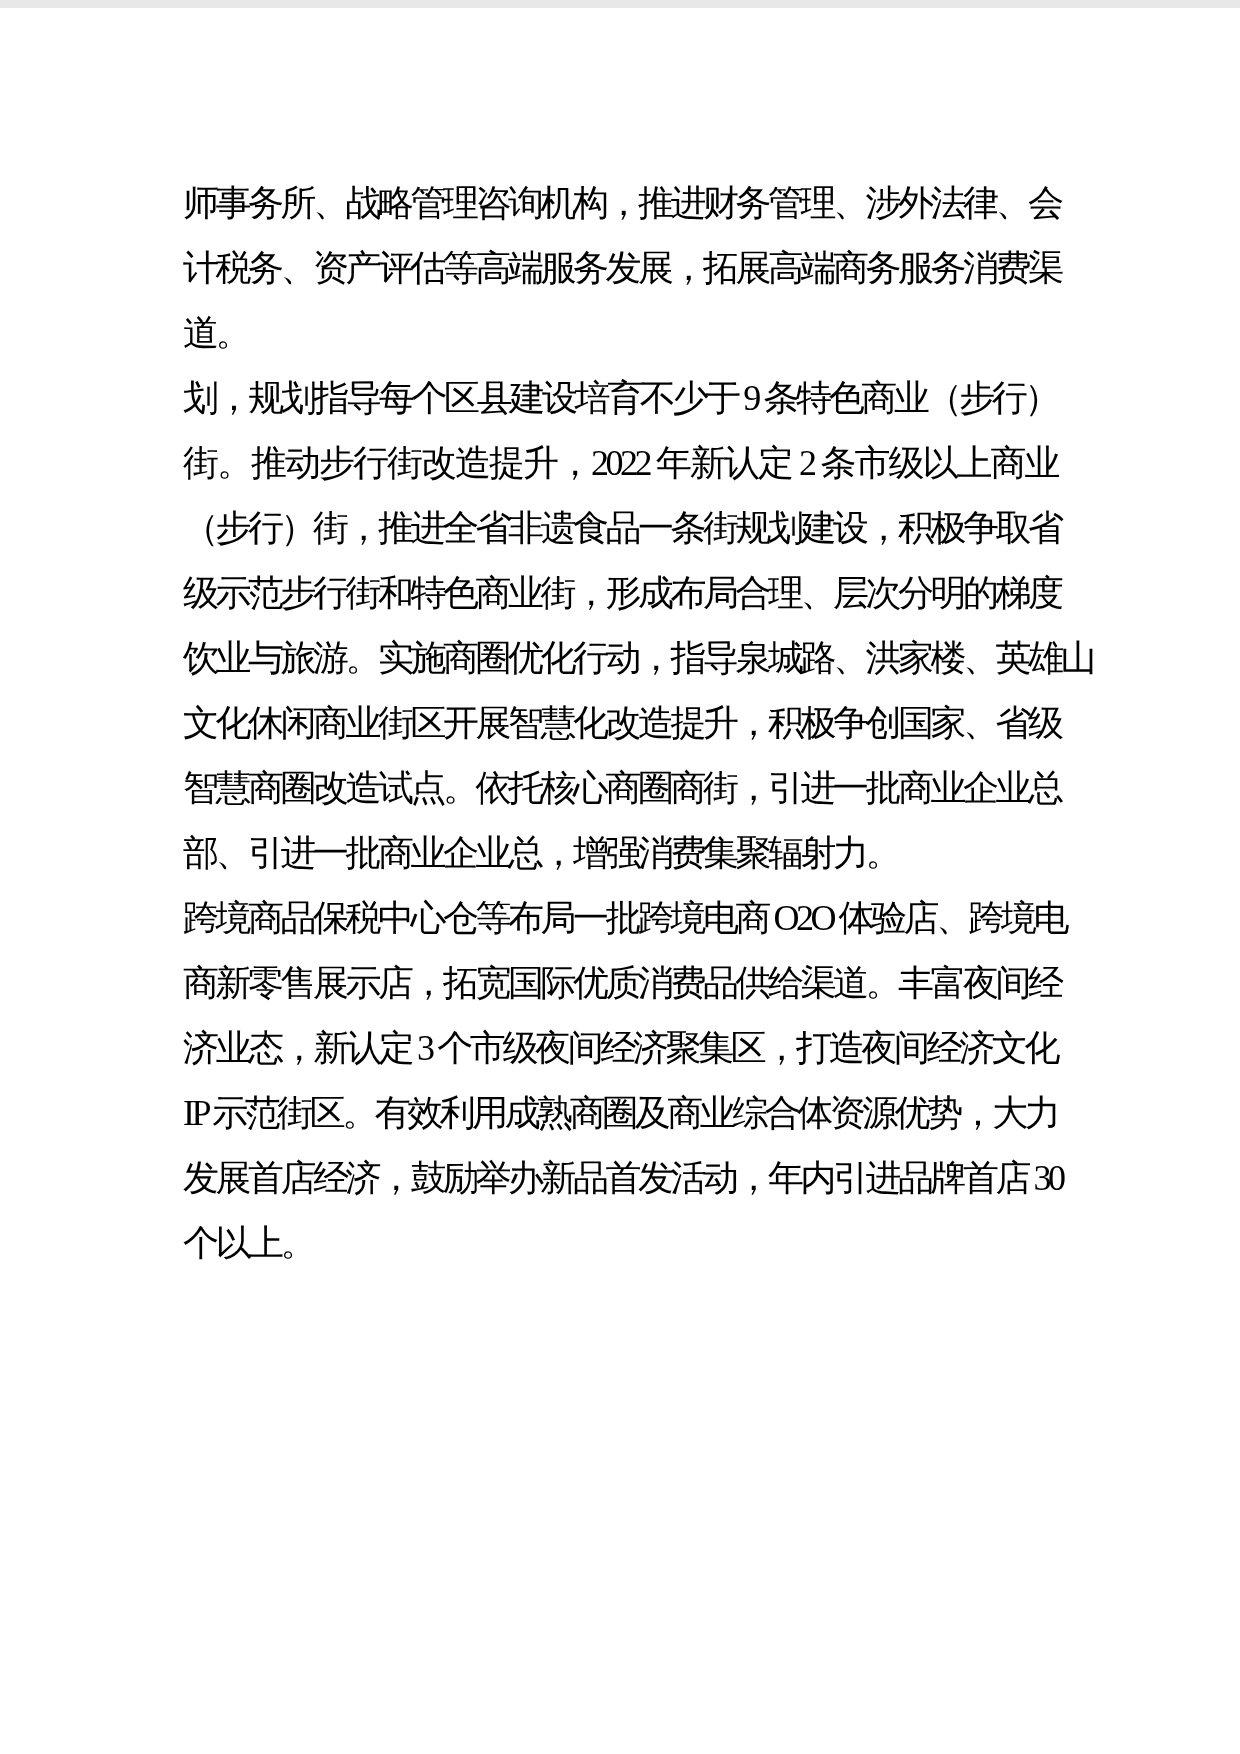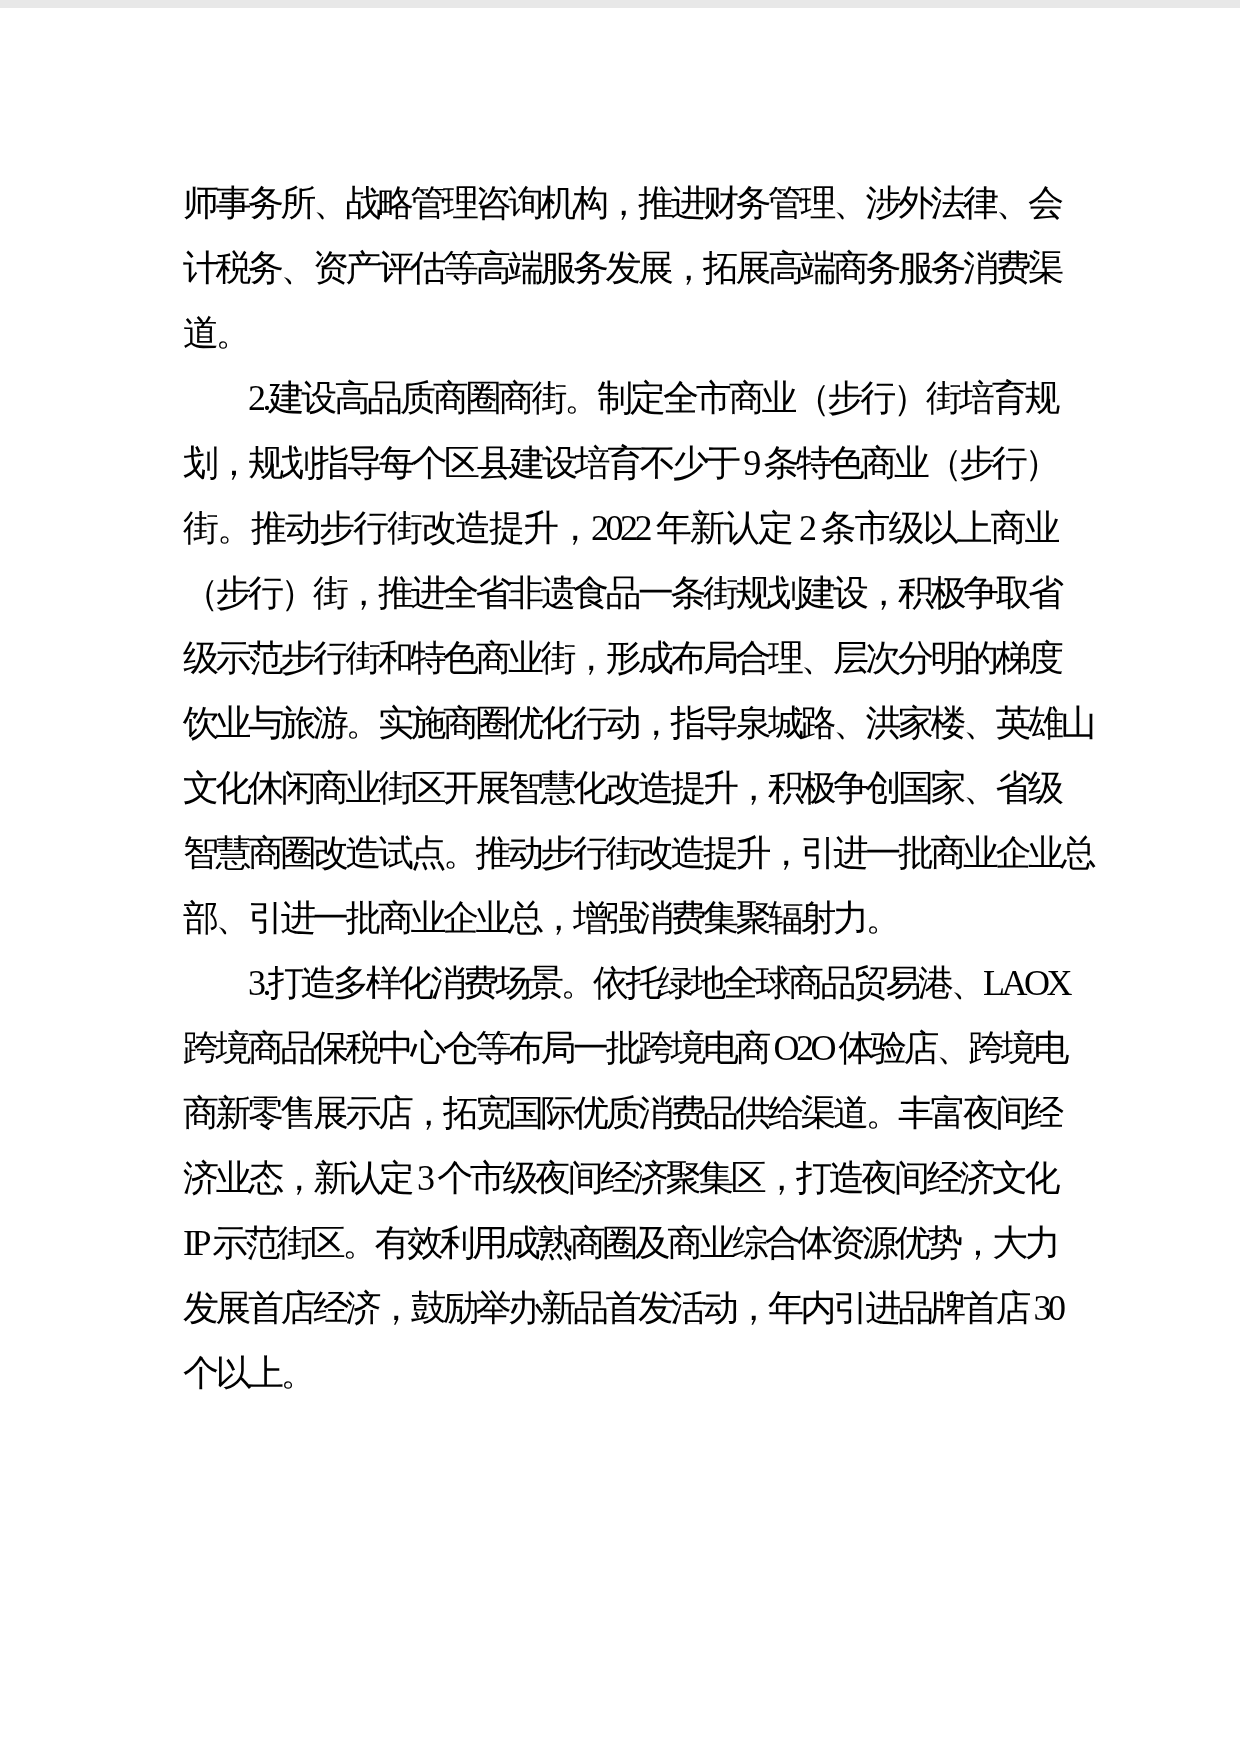--- a/index.html
+++ b/index.html
@@ -46,32 +46,30 @@
 <body>
 
 <div class="page">
   <div class="doc-body">
       <div class="paragraph">
         <div class="line">师事务所、战略管理咨询机构，推进财务管理、涉外法律、会</div>
         <div class="line">计税务、资产评估等高端服务发展，拓展高端商务服务消费渠</div>
         <div class="line para-end">道。</div>
       </div>
       <div class="paragraph">
-        <div class="line indent">2.建设高品质商圈商街。制定全市商业（步行）街培育规</div>
         <div class="line">划，规划指导每个区县建设培育不少于 9 条特色商业（步行）</div>
         <div class="line">街。推动步行街改造提升，2022 年新认定 2 条市级以上商业</div>
         <div class="line">（步行）街，推进全省非遗食品一条街规划建设，积极争取省</div>
         <div class="line">级示范步行街和特色商业街，形成布局合理、层次分明的梯度</div>
         <div class="line">饮业与旅游。实施商圈优化行动，指导泉城路、洪家楼、英雄山</div>
         <div class="line">文化休闲商业街区开展智慧化改造提升，积极争创国家、省级</div>
-        <div class="line">智慧商圈改造试点。推动步行街改造提升，引进一批商业企业总</div>
+        <div class="line">智慧商圈改造试点。依托核心商圈商街，引进一批商业企业总</div>
         <div class="line para-end">部、引进一批商业企业总，增强消费集聚辐射力。</div>
       </div>
       <div class="paragraph">
-        <div class="line indent">3.打造多样化消费场景。依托绿地全球商品贸易港、LAOX</div>
         <div class="line">跨境商品保税中心仓等布局一批跨境电商 O2O 体验店、跨境电</div>
         <div class="line">商新零售展示店，拓宽国际优质消费品供给渠道。丰富夜间经</div>
         <div class="line">济业态，新认定 3 个市级夜间经济聚集区，打造夜间经济文化</div>
         <div class="line">IP 示范街区。有效利用成熟商圈及商业综合体资源优势，大力</div>
         <div class="line">发展首店经济，鼓励举办新品首发活动，年内引进品牌首店 30</div>
         <div class="line para-end">个以上。</div>
       </div>
     </div>
 </div>
 

